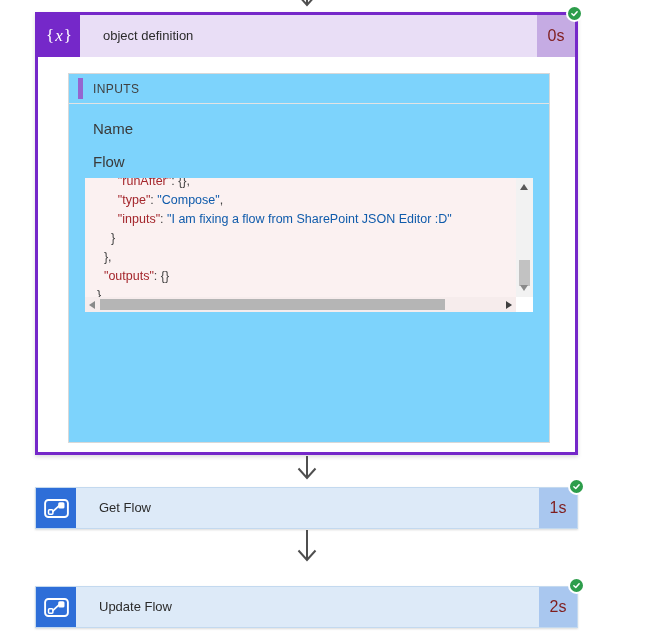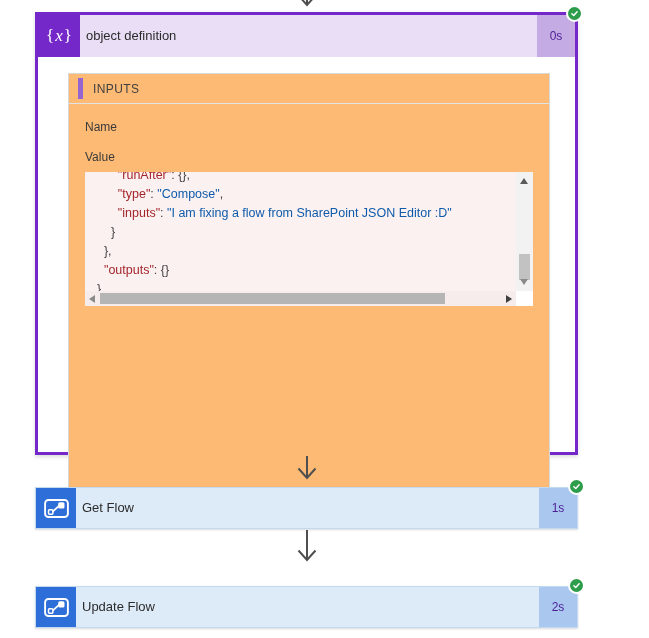--- a/index.html
+++ b/index.html
@@ -17,43 +17,43 @@
     background:#fff; border:3px solid #7528c9;
     box-shadow:0 2px 4px rgba(0,0,0,.14);
   }
   .compose-header { display:flex; height:42px; background:#e9def6; cursor:pointer; }
   .compose-icon {
     width:42px; height:42px; background:#7528c9; color:#fff; flex:0 0 42px;
     display:flex; align-items:center; justify-content:center;
     font-size:17px; font-family:"Liberation Serif", serif;
   }
   .compose-icon i { font-style:italic; padding:0 1px; }
-  .card-title { flex:1; font-size:13px; color:#2b2b2b; line-height:42px; padding-left:6px;
+  .card-title { flex:1; font-size:13px; color:#2b2b2b; line-height:42px; padding-left:23px;
     white-space:nowrap; overflow:hidden; }
   .duration { width:38px; display:flex; align-items:center; justify-content:center;
-    font-size:12px; color:#4c1d95; }
+    font-size:16px; color:#7f1d1d; }
   .compose-header .duration { background:#c5abe3; }
   
   .badge {
     position:absolute; top:-10px; right:-8px; width:17px; height:17px;
     background:#2d9d4b; border:2px solid #fff; border-radius:50%;
     display:flex; align-items:center; justify-content:center; z-index:5;
   }
   
   .inputs-panel {
-    position:absolute; left:30px; top:58px; width:482px; height:456px;
-    background:#fdba74; border:1px solid #d8d8d8;
+    position:absolute; left:30px; top:58px; width:482px; height:370px;
+    background:#7dd3fc; border:1px solid #d8d8d8;
   }
   .inputs-header {
     position:relative; height:30px; line-height:30px; border-bottom:1px solid #e3e3e3;
     padding-left:24px; font-size:12px; color:#404040; letter-spacing:.4px;
   }
   .inputs-accent { position:absolute; left:9px; top:4px; bottom:4px; width:5px; background:#9565cf; }
   .panel-body { padding:0 16px; }
-  .field-label { margin-top:16px; margin-bottom:8px; font-size:12px; color:#3a3a3a; }
+  .field-label { margin-top:16px; margin-bottom:8px; font-size:15px; color:#3a3a3a;margin-left:8px; }
   .field-value {
     height:34px; background:#fbf1f1; font-size:12.5px; color:#333;
     line-height:34px; padding-left:20px; white-space:nowrap; overflow:hidden;
   }
   
   .code-box { position:relative; height:134px; background:#fbf1f1; }
   .code-view { position:absolute; left:0; top:0; right:17px; bottom:15px; overflow:hidden; }
   .code-content { margin-top:-10px; padding:4px 0 0 12px; font-size:12.5px; line-height:19px; }
   .code-line { white-space:pre; }
   .tok-key { color:#a4262c; }
@@ -122,21 +122,21 @@
 
     <div class="inputs-panel">
       <div class="inputs-header">
         <span class="inputs-accent"></span>
         <span>INPUTS</span>
       </div>
       <div class="panel-body">
         <div class="field-label">Name</div>
 
 
-        <div class="field-label">Value</div>
+        <div class="field-label">Flow</div>
         <div class="code-box">
           <div class="code-view">
             <div class="code-content">
                 <div class="code-line"><span class="tok-p">      </span><span class="tok-key">"runAfter"</span><span class="tok-p">: {},</span></div>
                 <div class="code-line"><span class="tok-p">      </span><span class="tok-key">"type"</span><span class="tok-p">: </span><span class="tok-str">"Compose"</span><span class="tok-p">,</span></div>
                 <div class="code-line"><span class="tok-p">      </span><span class="tok-key">"inputs"</span><span class="tok-p">: </span><span class="tok-str">"I am fixing a flow from SharePoint JSON Editor :D"</span></div>
                 <div class="code-line"><span class="tok-p">    }</span></div>
                 <div class="code-line"><span class="tok-p">  },</span></div>
                 <div class="code-line"><span class="tok-p">  </span><span class="tok-key">"outputs"</span><span class="tok-p">: {}</span></div>
                 <div class="code-line"><span class="tok-p">}</span></div>

